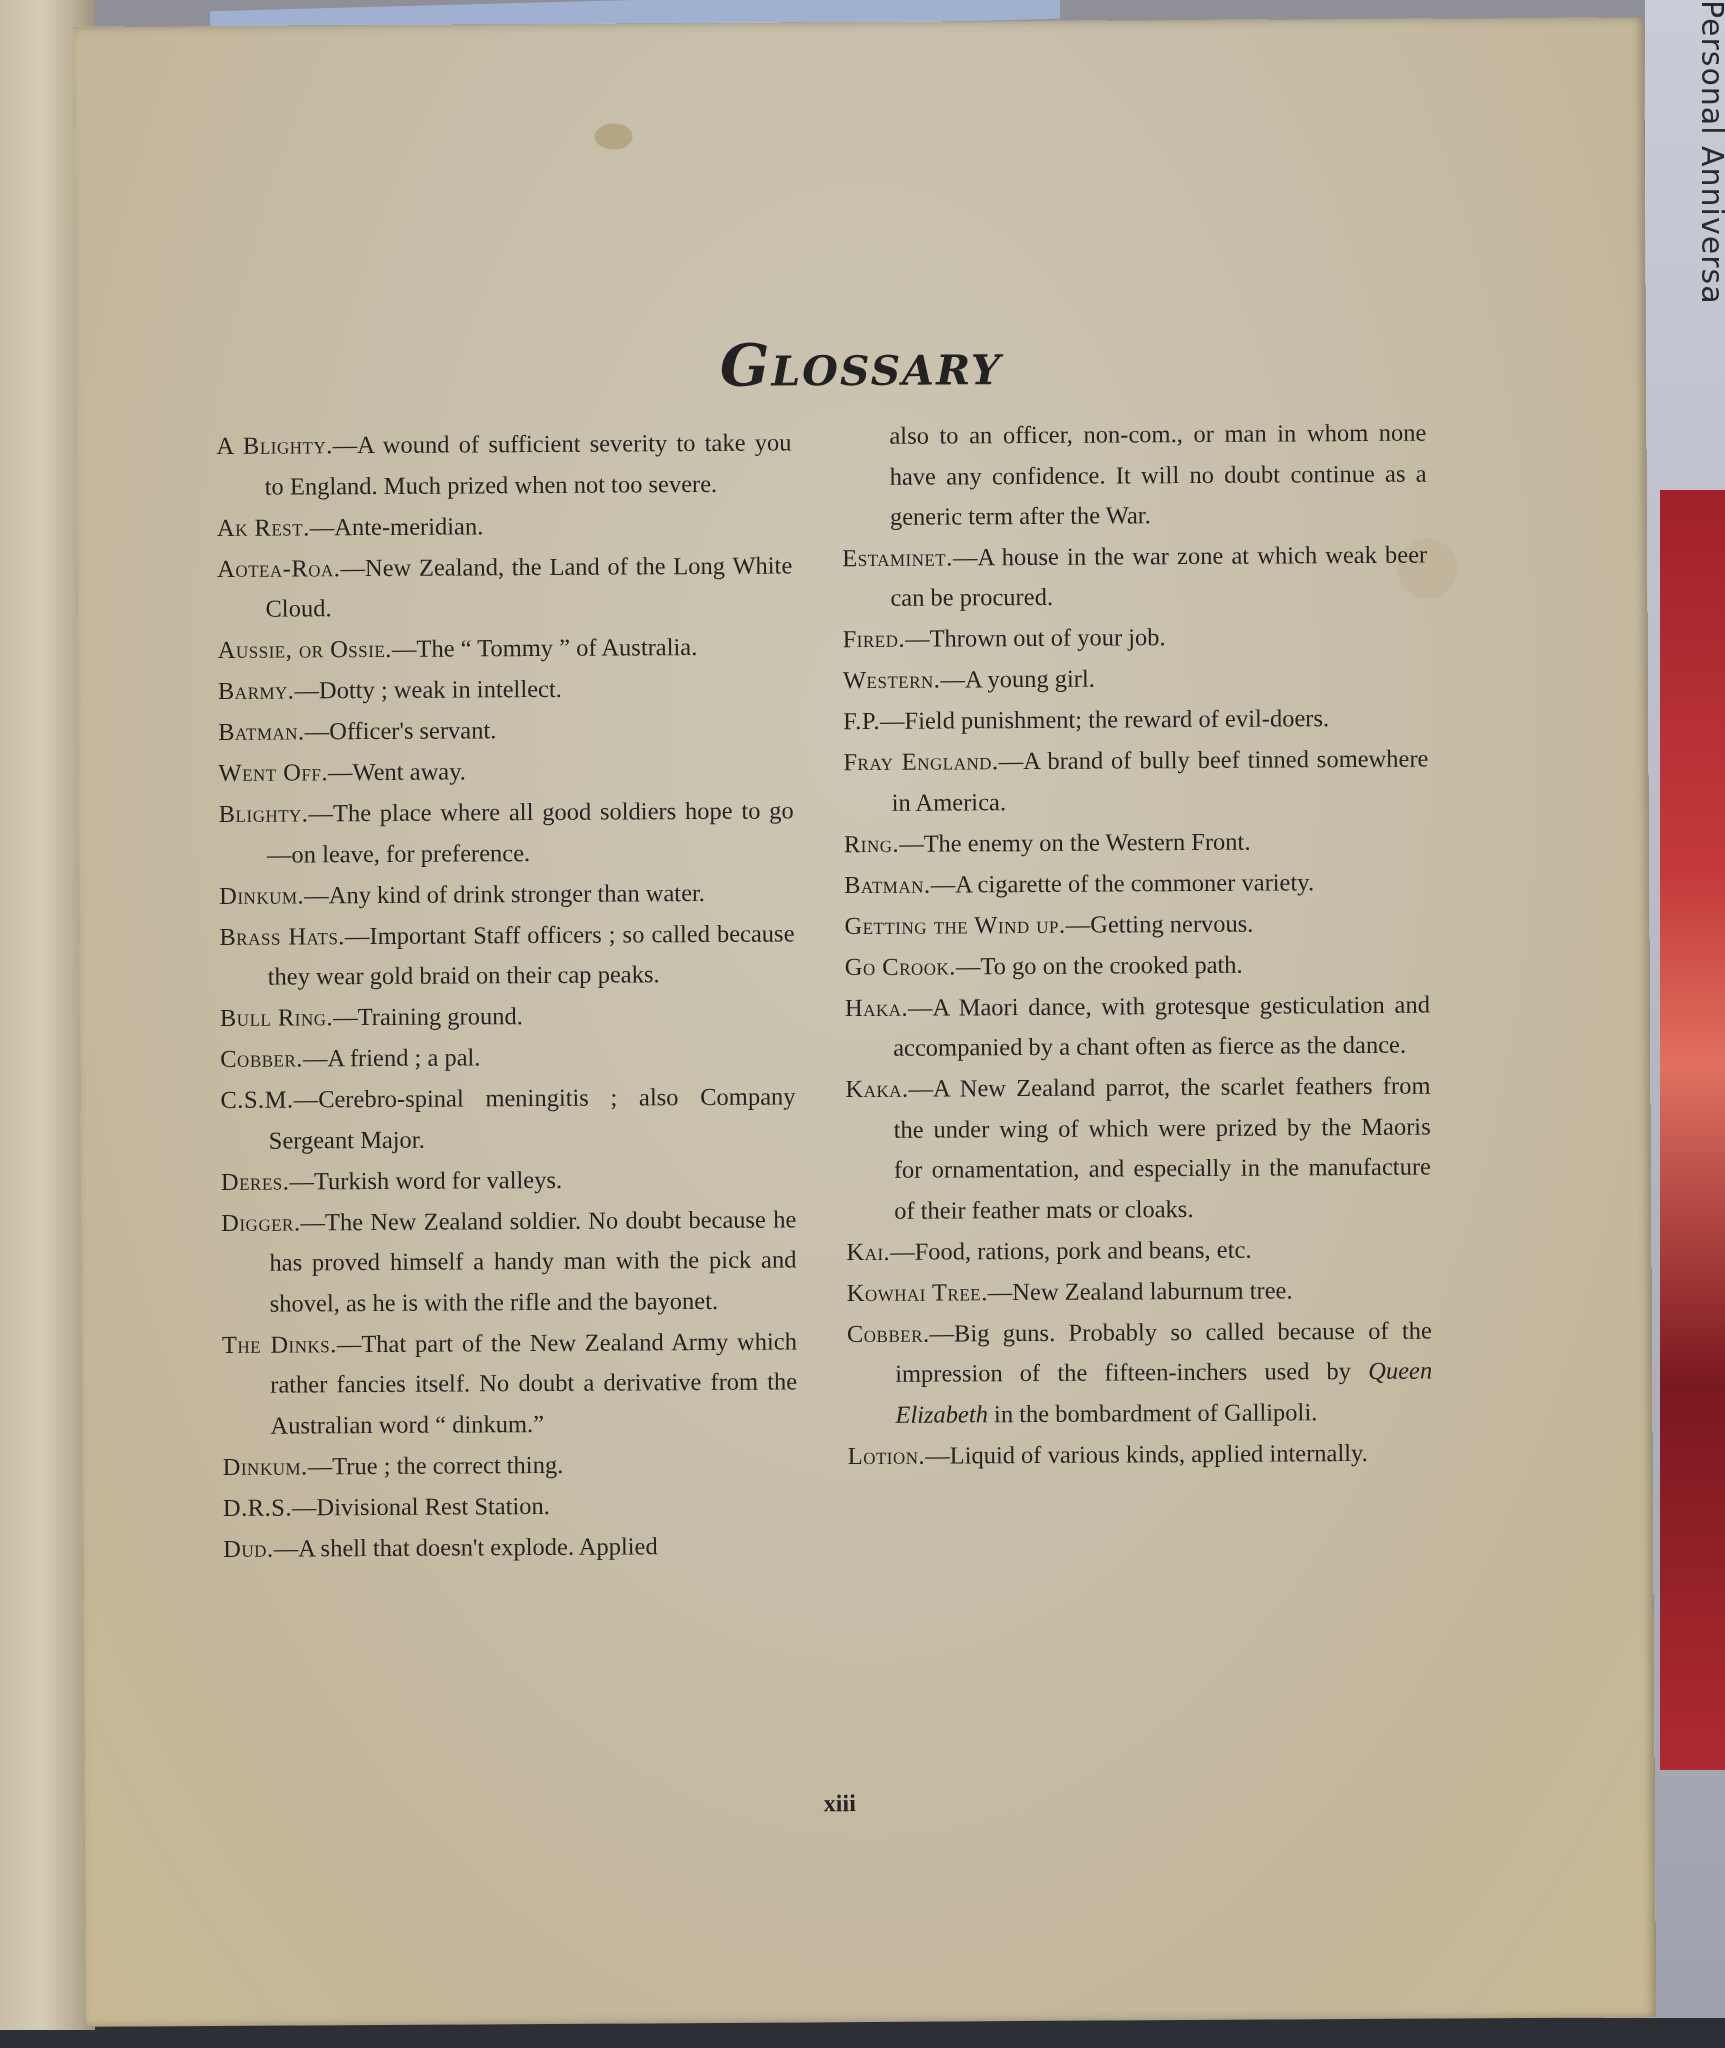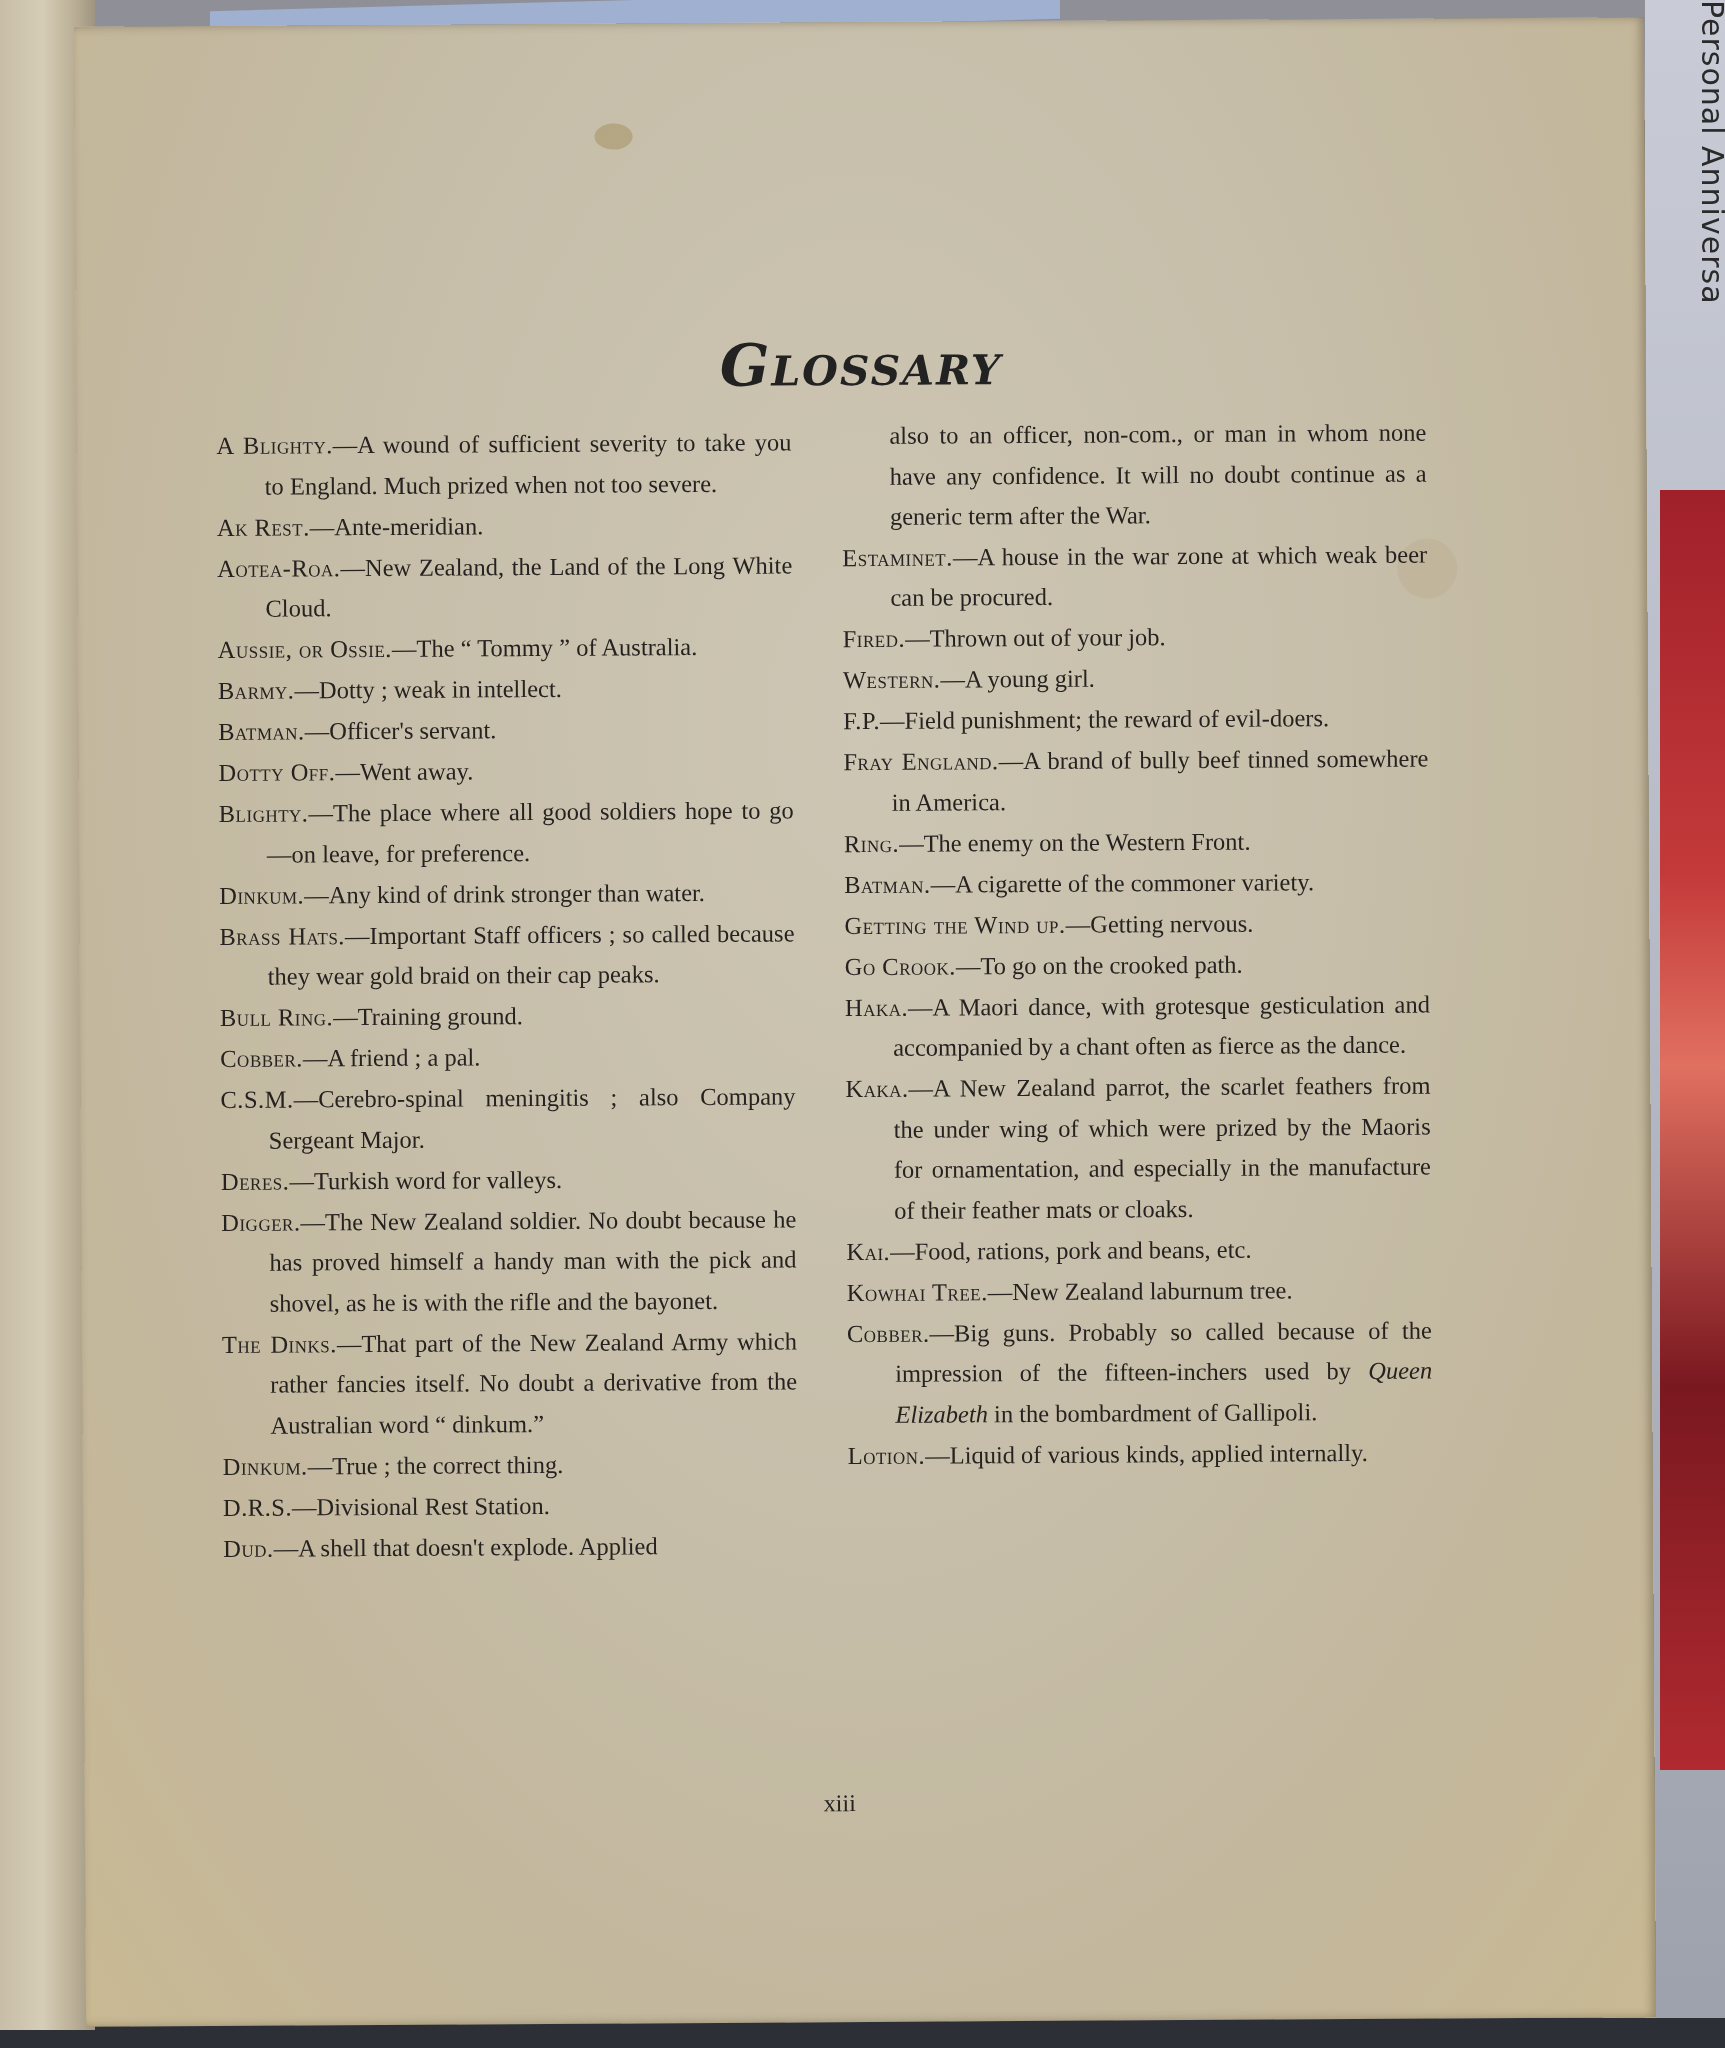--- a/index.html
+++ b/index.html
@@ -35,21 +35,21 @@
     font-family:"Liberation Serif", serif; font-size:24.5px; line-height:40.5px; color:#262220;
     text-align:justify;
   }
   .col.left { left:140px; }
   .col.right { left:765px; width:585px; top:394px; }
   .entry { padding-left:48px; text-indent:-48px; margin:0 0 0.5px 0; }
   .cont { padding-left:48px; }
   .term { font-variant:small-caps; letter-spacing:0.5px; }
   .it { font-style:italic; }
   .pageno { position:absolute; top:1768px; left:715px; width:80px; text-align:center;
-    font-family:"Liberation Serif", serif; font-size:24px; color:#262220; }
+    font-family:"Liberation Serif", serif; font-size:24px; color:#262220;font-weight:bold; }
 </style>
 </head>
 <body>
 
 <div class="bg-top"></div>
 <div class="bg-right"></div>
 <div class="vert-label">Personal Anniversa</div>
 <div class="red-book"></div>
 <div class="keyboard"></div>
 <div class="left-leaf"></div>
@@ -60,21 +60,21 @@
 
   <h1 class="title">Glossary</h1>
 
   <div class="col left">
     <p class="entry"><span class="term">A Blighty.</span><span>—A wound of sufficient severity to take you to England. Much prized when not too severe.</span></p>
     <p class="entry"><span class="term">Ak Rest.</span><span>—Ante-meridian.</span></p>
     <p class="entry"><span class="term">Aotea-Roa.</span><span>—New Zealand, the Land of the Long White Cloud.</span></p>
     <p class="entry"><span class="term">Aussie, or Ossie.</span><span>—The “ Tommy ” of Australia.</span></p>
     <p class="entry"><span class="term">Barmy.</span><span>—Dotty ; weak in intellect.</span></p>
     <p class="entry"><span class="term">Batman.</span><span>—Officer's servant.</span></p>
-    <p class="entry"><span class="term">Dotty Off.</span><span>—Went away.</span></p>
+    <p class="entry"><span class="term">Went Off.</span><span>—Went away.</span></p>
     <p class="entry"><span class="term">Blighty.</span><span>—The place where all good soldiers hope to go—on leave, for preference.</span></p>
     <p class="entry"><span class="term">Dinkum.</span><span>—Any kind of drink stronger than water.</span></p>
     <p class="entry"><span class="term">Brass Hats.</span><span>—Important Staff officers ; so called because they wear gold braid on their cap peaks.</span></p>
     <p class="entry"><span class="term">Bull Ring.</span><span>—Training ground.</span></p>
     <p class="entry"><span class="term">Cobber.</span><span>—A friend ; a pal.</span></p>
     <p class="entry"><span class="term">C.S.M.</span><span>—Cerebro-spinal meningitis ; also Company Sergeant Major.</span></p>
     <p class="entry"><span class="term">Deres.</span><span>—Turkish word for valleys.</span></p>
     <p class="entry"><span class="term">Digger.</span><span>—The New Zealand soldier. No doubt because he has proved himself a handy man with the pick and shovel, as he is with the rifle and the bayonet.</span></p>
     <p class="entry"><span class="term">The Dinks.</span><span>—That part of the New Zealand Army which rather fancies itself. No doubt a derivative from the Australian word “ dinkum.”</span></p>
     <p class="entry"><span class="term">Dinkum.</span><span>—True ; the correct thing.</span></p>

